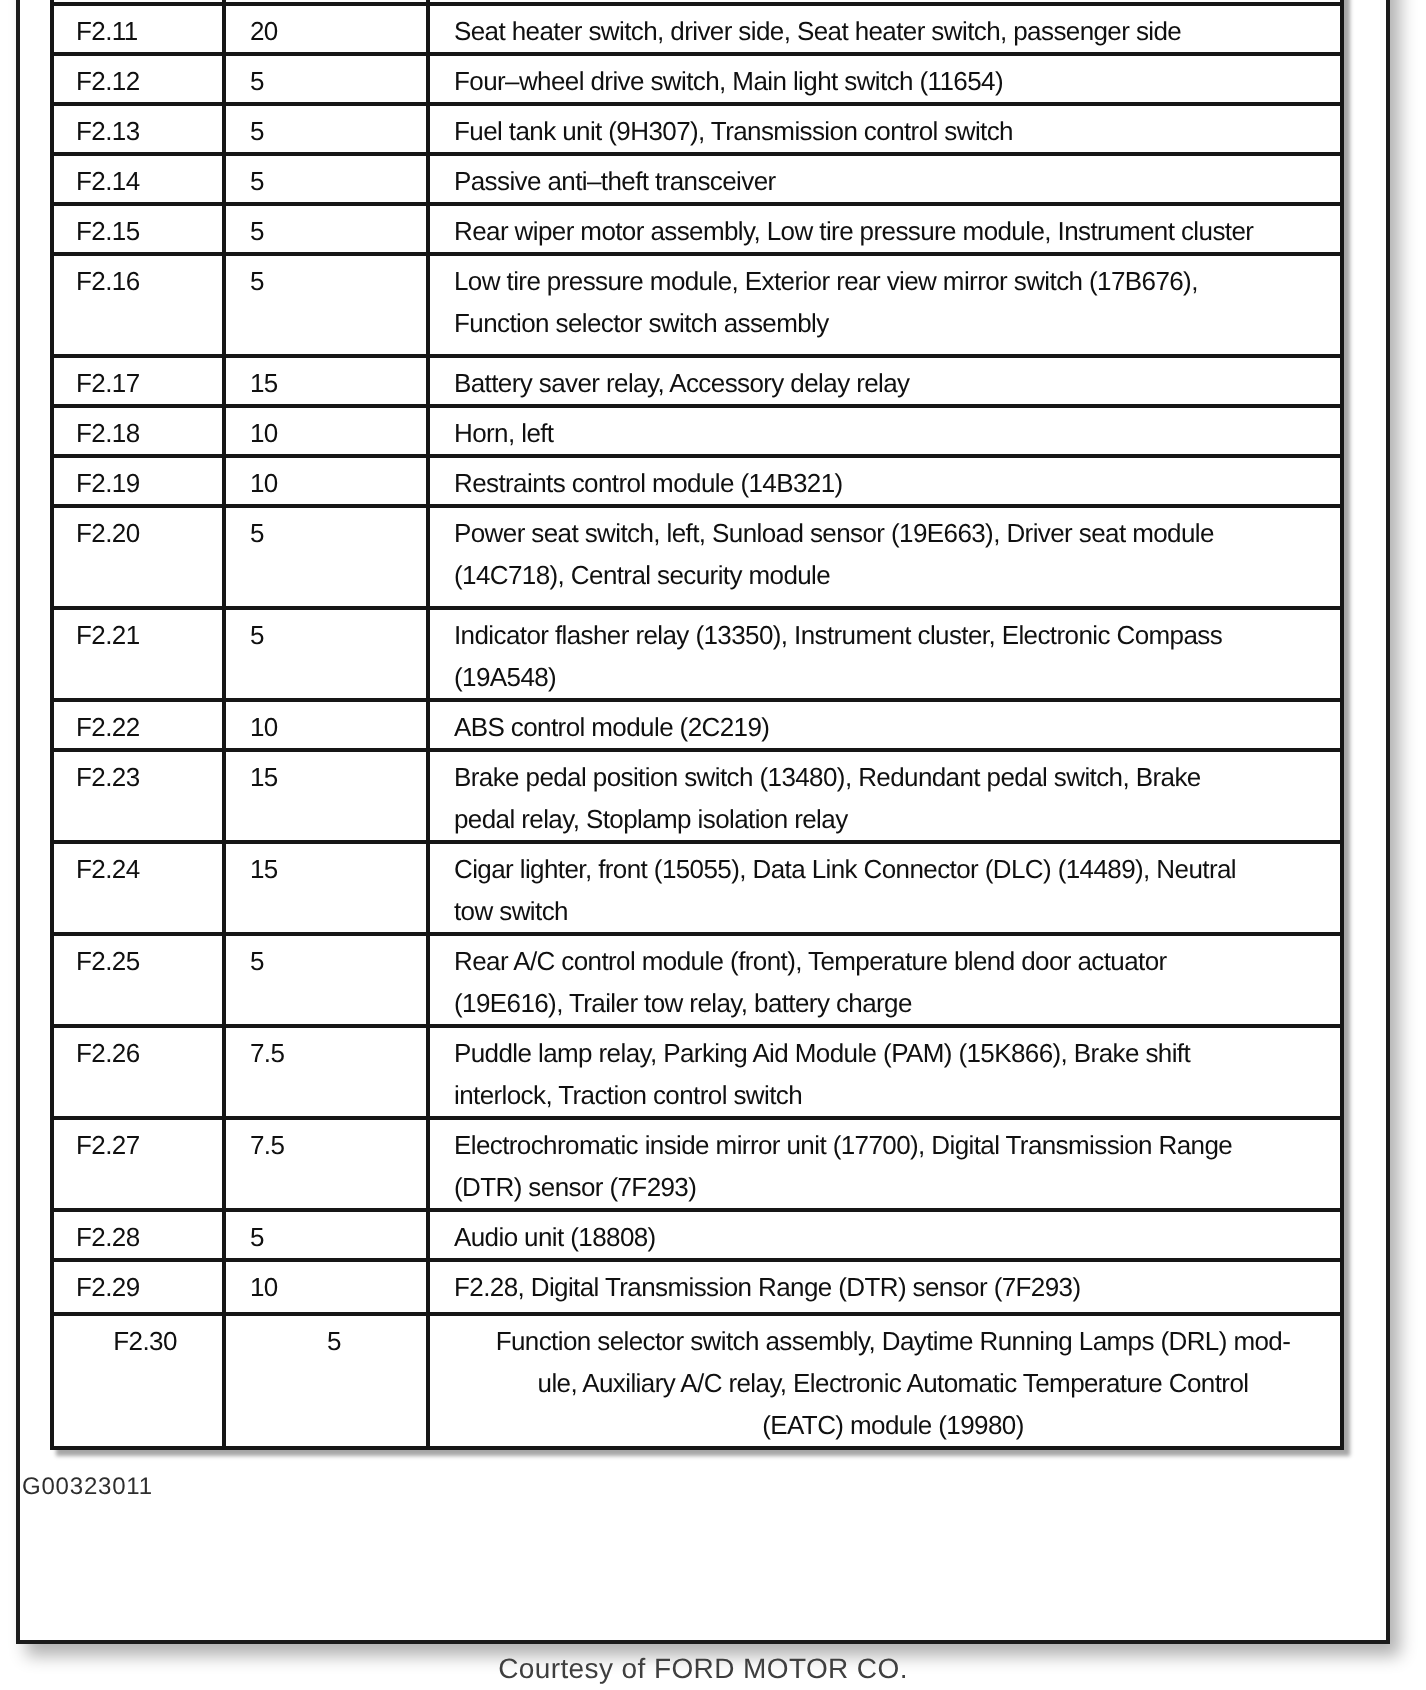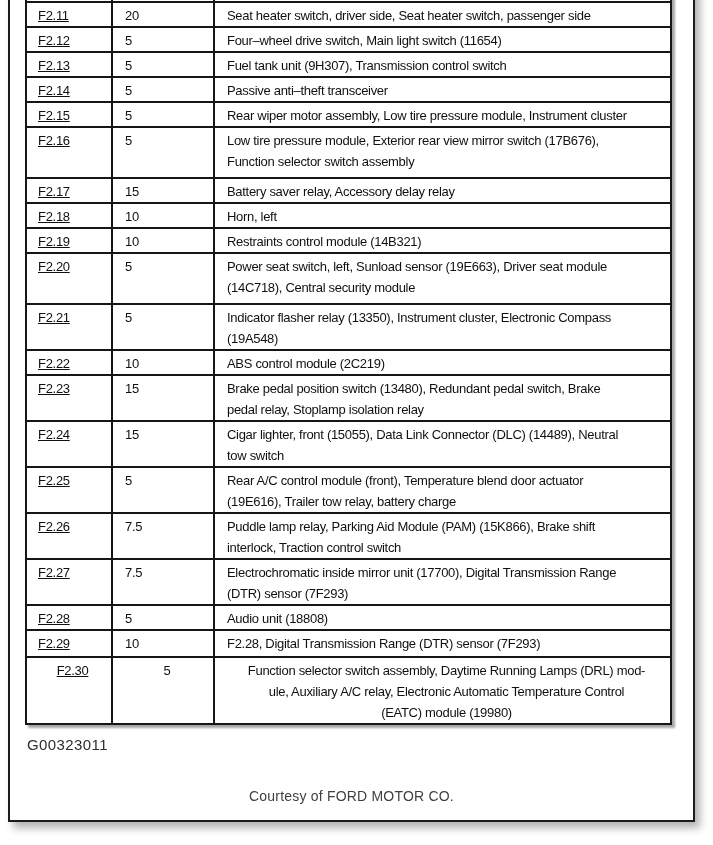--- a/index.html
+++ b/index.html
@@ -34,32 +34,32 @@
     border: 2px solid #161616;
     vertical-align: top;
     font-size: 13px;
     line-height: 21px;
     color: #101010;
     letter-spacing: -0.3px;
     padding: 2px 4px 0 12px;
     white-space: pre-line;
     overflow: hidden;
   }
-  .fuse-table td.cell-fuse { padding-left: 11px; text-decoration: underline; }
+  .fuse-table td.cell-fuse { padding-left: 11px; }
   .fuse-table td.cell-amps { padding-left: 12px; }
   .figure-ref {
     position: absolute;
-    left: 17px; top: 750px;
-    font-size: 15px;
+    left: 1px; top: 750px;
+    font-size: 12px;
     color: #2e2e2e;
     letter-spacing: 0.4px;
   }
   .caption {
     position: absolute;
-    left: 0; right: 0; top: 802px;
+    left: 0; right: 0; top: 840px;
     text-align: center;
     font-size: 14px;
     color: #3f3f3f;
     letter-spacing: 0.2px;
   }
 </style>
 </head>
 <body>
 
 <div class="page">

